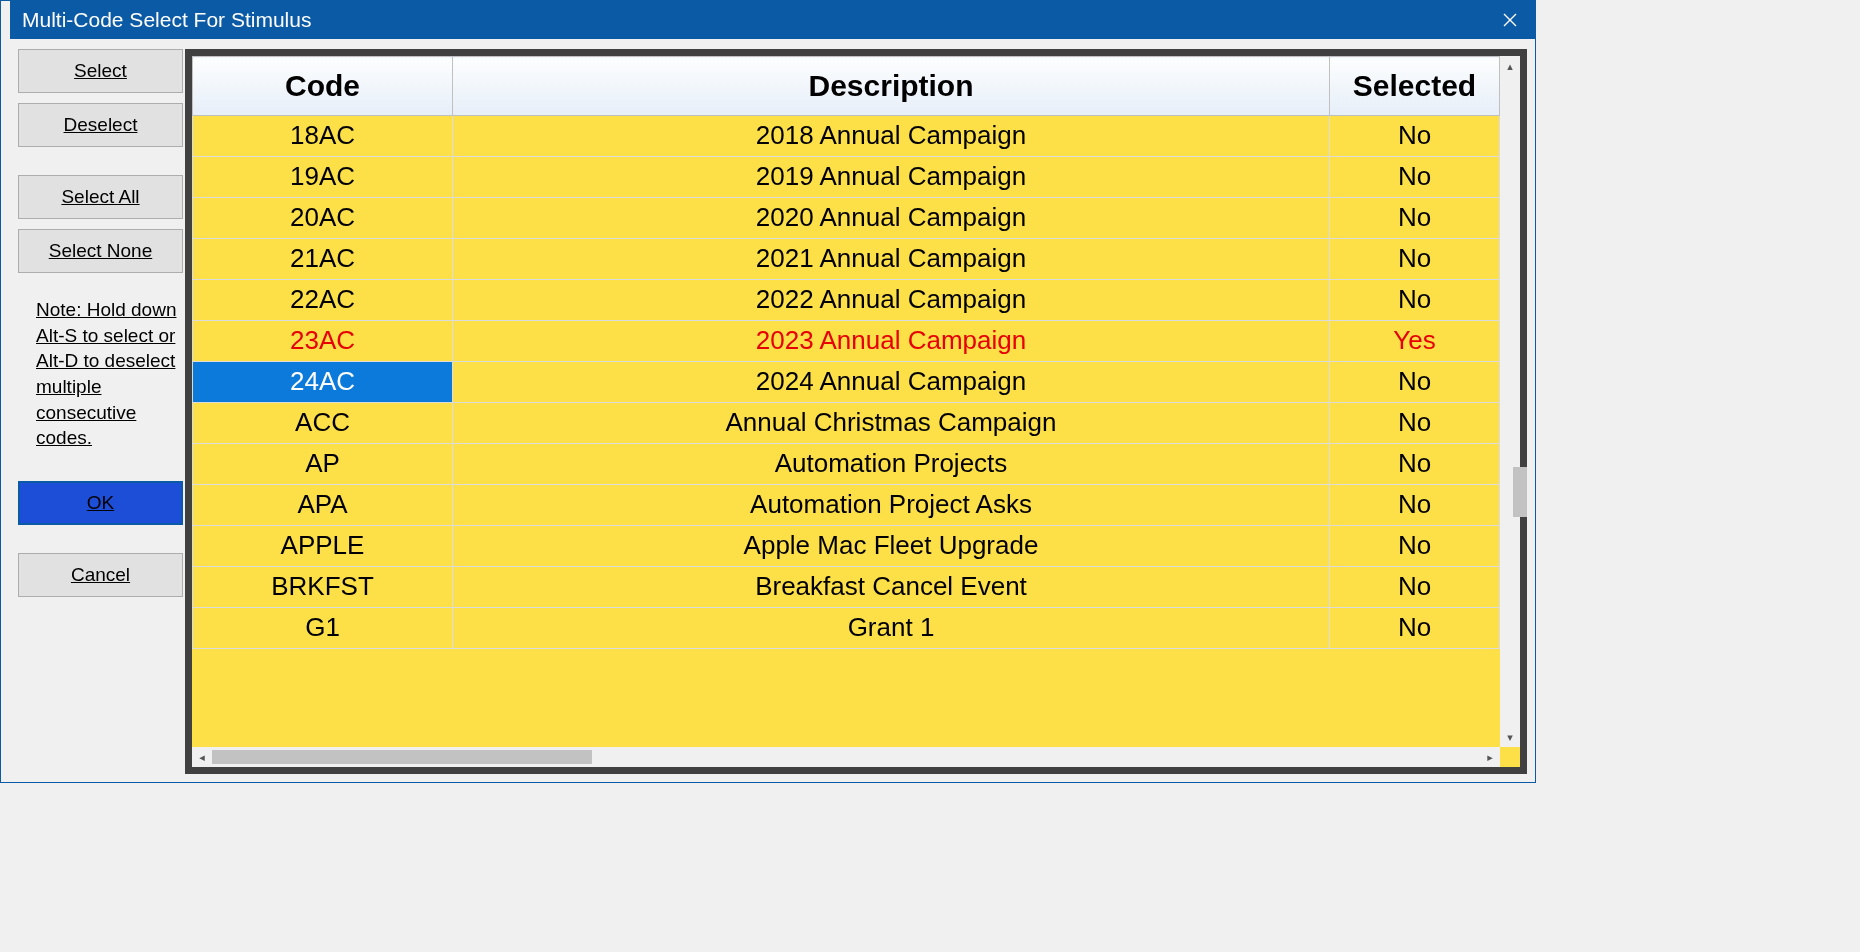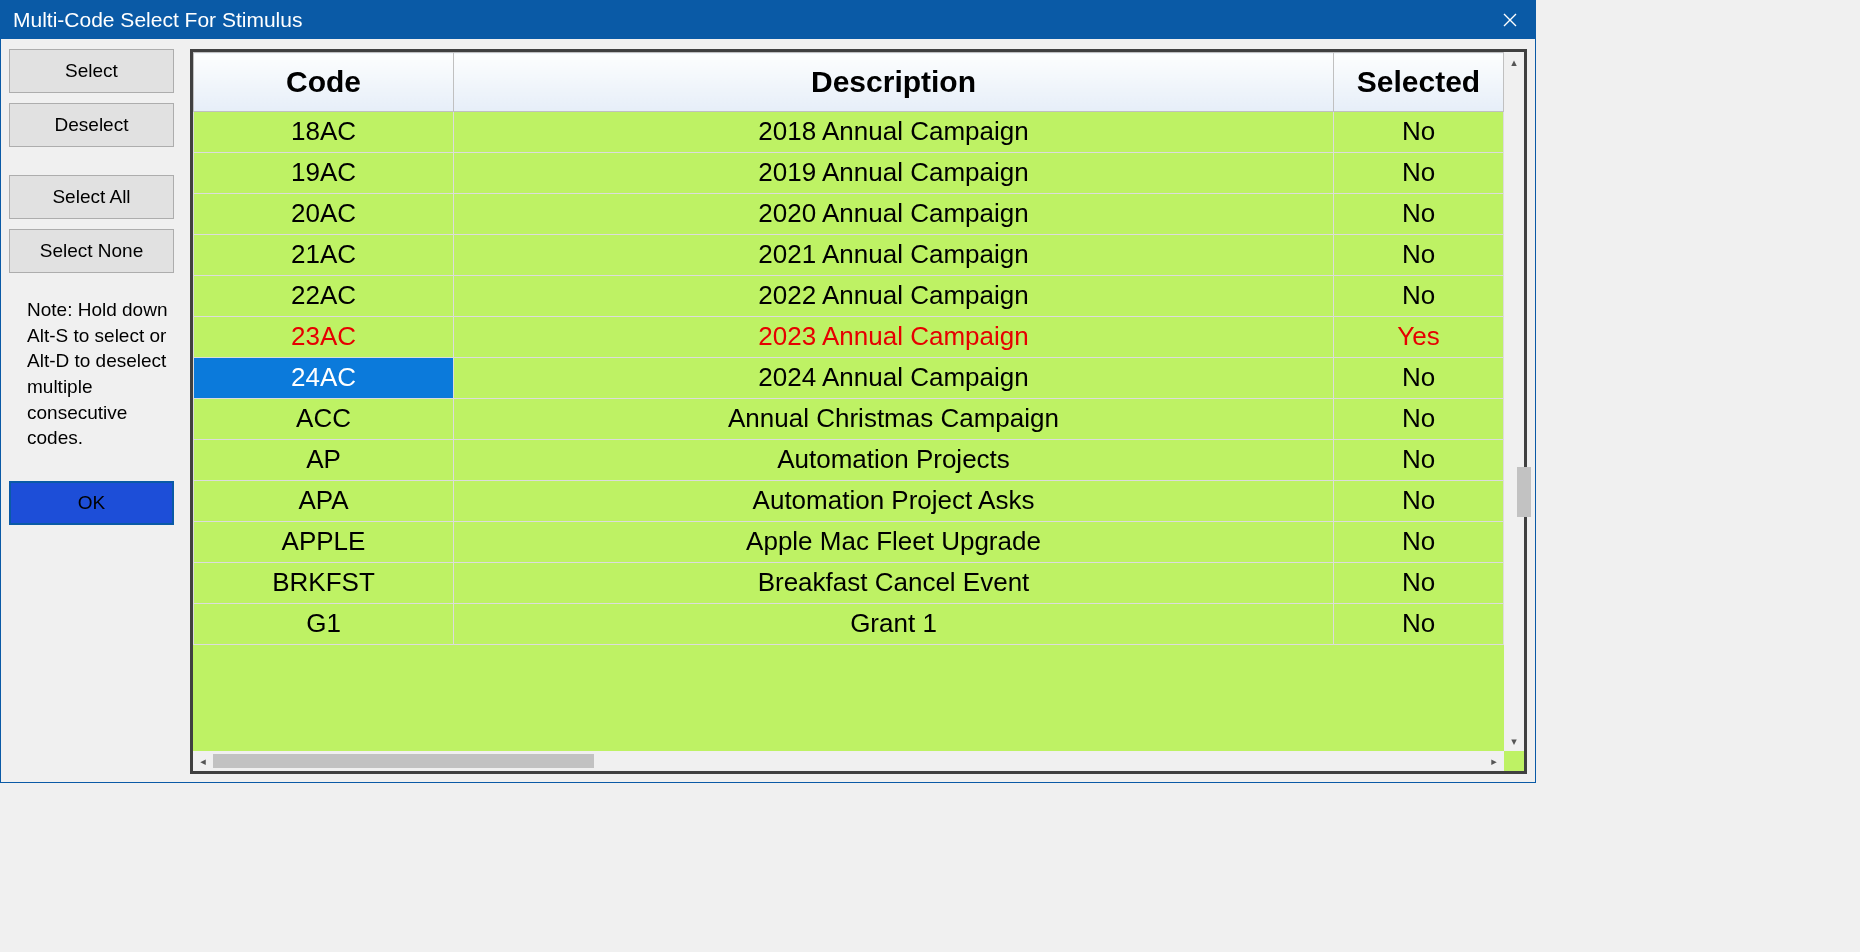--- a/index.html
+++ b/index.html
@@ -10,20 +10,21 @@
     height: 100%;
   }
   .window {
     width: 1536px;
     height: 783px;
     margin: 0;
     background: #f0f0f0;
     border: 1px solid #0a5aa6;
     display: flex;
     flex-direction: column;
+    padding-left: 9px;
   }
   .titlebar {
     height: 38px;
     background: #0a5aa6;
     color: #fff;
     display: flex;
     align-items: center;
     justify-content: space-between;
     padding: 0 0 0 12px;
     font-size: 21px;
@@ -32,21 +33,22 @@
   .titlebar .close {
     width: 50px; height: 38px;
     display: flex; align-items: center; justify-content: center;
     font-size: 20px;
     cursor: default;
   }
   .client {
     flex: 1;
     display: flex;
     padding: 10px 8px 8px 8px;
-    gap: 16px;
+    gap: 2px;
+    text-decoration: underline;
   }
   .sidebar {
     width: 165px;
     flex: 0 0 165px;
     display: flex;
     flex-direction: column;
   }
   .btn {
     height: 44px;
     background: #e1e1e1;
@@ -68,22 +70,22 @@
     line-height: 1.35;
     color: #000;
     margin-top: 14px;
     margin-bottom: 30px;
     margin-left: 18px;
   }
   .grid-wrap {
     flex: 1;
     display: flex;
     flex-direction: column;
-    border: 3px solid #404040;
-    background: #bef264;
+    border: 7px solid #404040;
+    background: #fde047;
     position: relative;
   }
   .grid-scroll-v {
     position: absolute;
     right: 0; top: 0; bottom: 20px;
     width: 20px;
     background: #f0f0f0;
     display: flex; flex-direction: column; align-items: center;
   }
   .grid-scroll-v .arrow {
@@ -162,20 +164,21 @@
   <div class="client">
     <div class="sidebar">
       <button class="btn">Select</button>
       <button class="btn">Deselect</button>
       <div class="gap"></div>
       <button class="btn">Select All</button>
       <button class="btn">Select None</button>
       <div class="note">Note: Hold down Alt-S to select or Alt-D to deselect multiple consecutive codes.</div>
       <button class="btn primary">OK</button>
       <div class="gap"></div>
+      <button class="btn">Cancel</button>
     </div>
 
     <div class="grid-wrap">
       <div class="grid-inner">
         <table class="grid">
           <colgroup>
             <col class="c-code">
               <col class="c-desc">
               <col class="c-sel">
           </colgroup>

